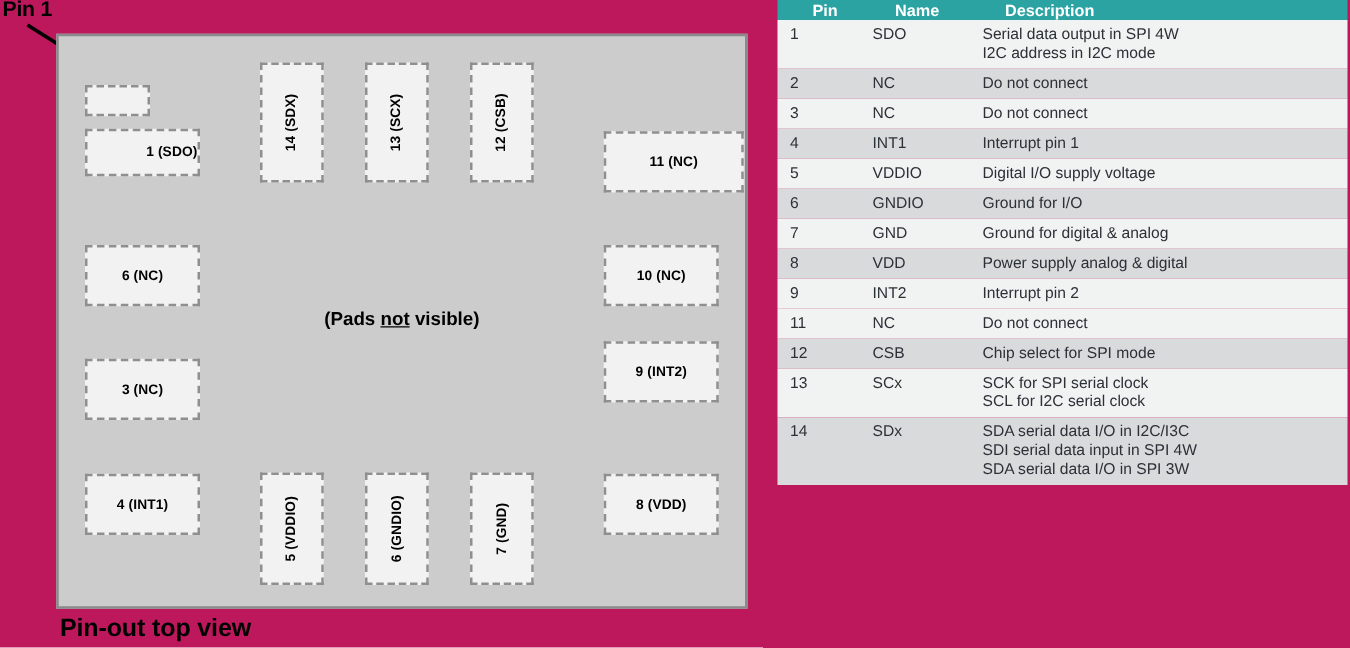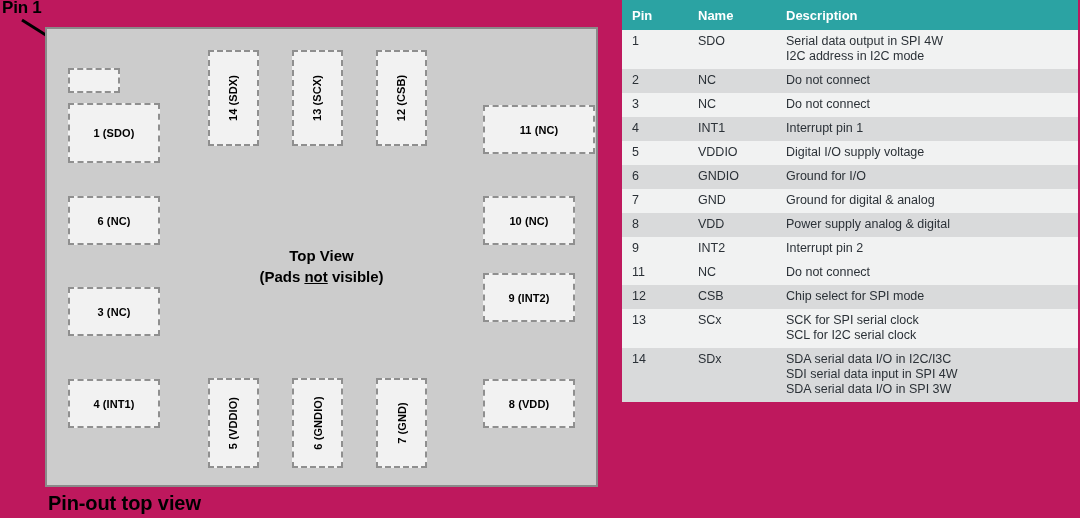--- a/index.html
+++ b/index.html
@@ -107,22 +107,22 @@
     font-size: 12.5px;
     color: #2b3137;
   }
 
   #pin-table thead th {
     background: #2ba3a3;
     color: #ffffff;
     font-weight: bold;
     font-size: 13px;
     text-align: left;
-    height: 30px;
-    padding: 0 0 0 10px;
+    height: 16px;
+    padding: 0 0 0 28px;
     vertical-align: middle;
   }
 
   #pin-table tbody td {
     padding: 4px 0 5px 10px;
     vertical-align: top;
     line-height: 15px;
     font-size: 12.5px;
   }
 
@@ -151,31 +151,30 @@
       <defs>
         <marker id="arrowhead" markerWidth="7" markerHeight="7" refX="5.5" refY="3" orient="auto">
           <polygon points="0 0, 7 3, 0 6" fill="#000000"></polygon>
         </marker>
       </defs>
       <line x1="22" y1="20" x2="95" y2="66" stroke="#000000" stroke-width="3" marker-end="url(#arrowhead)"></line>
     </svg>
 
     <div id="chip-body">
       <div id="center-text">
-        <div>Top View</div>
         <div>
           <span>(Pads </span><span class="u">not</span><span> visible)</span>
         </div>
       </div>
     </div>
 
     <div id="pad-marker" style="left: 68px; top: 68px; width: 52px; height: 25px;"></div>
 
     <div id="pads-layer">
-        <div class="pad" style="left: 68px; top: 103px; width: 92px; height: 60px;">
+        <div class="pad" style="left: 68px; top: 103px; width: 92px; height: 38px; justify-content: flex-end;">
           <span class="pad-label">1 (SDO)</span>
         </div>
         <div class="pad" style="left: 68px; top: 196px; width: 92px; height: 49px;">
           <span class="pad-label">6 (NC)</span>
         </div>
         <div class="pad" style="left: 68px; top: 287px; width: 92px; height: 49px;">
           <span class="pad-label">3 (NC)</span>
         </div>
         <div class="pad" style="left: 68px; top: 379px; width: 92px; height: 49px;">
           <span class="pad-label">4 (INT1)</span>

